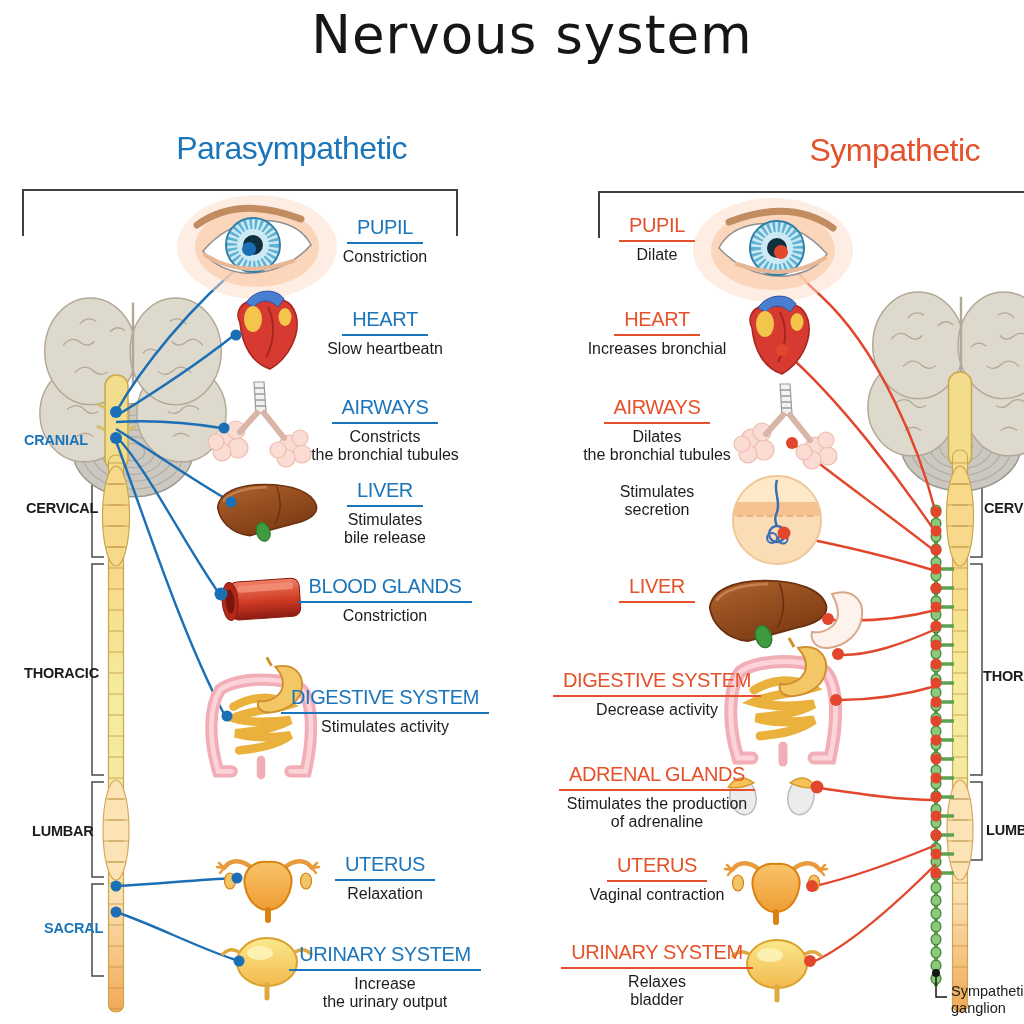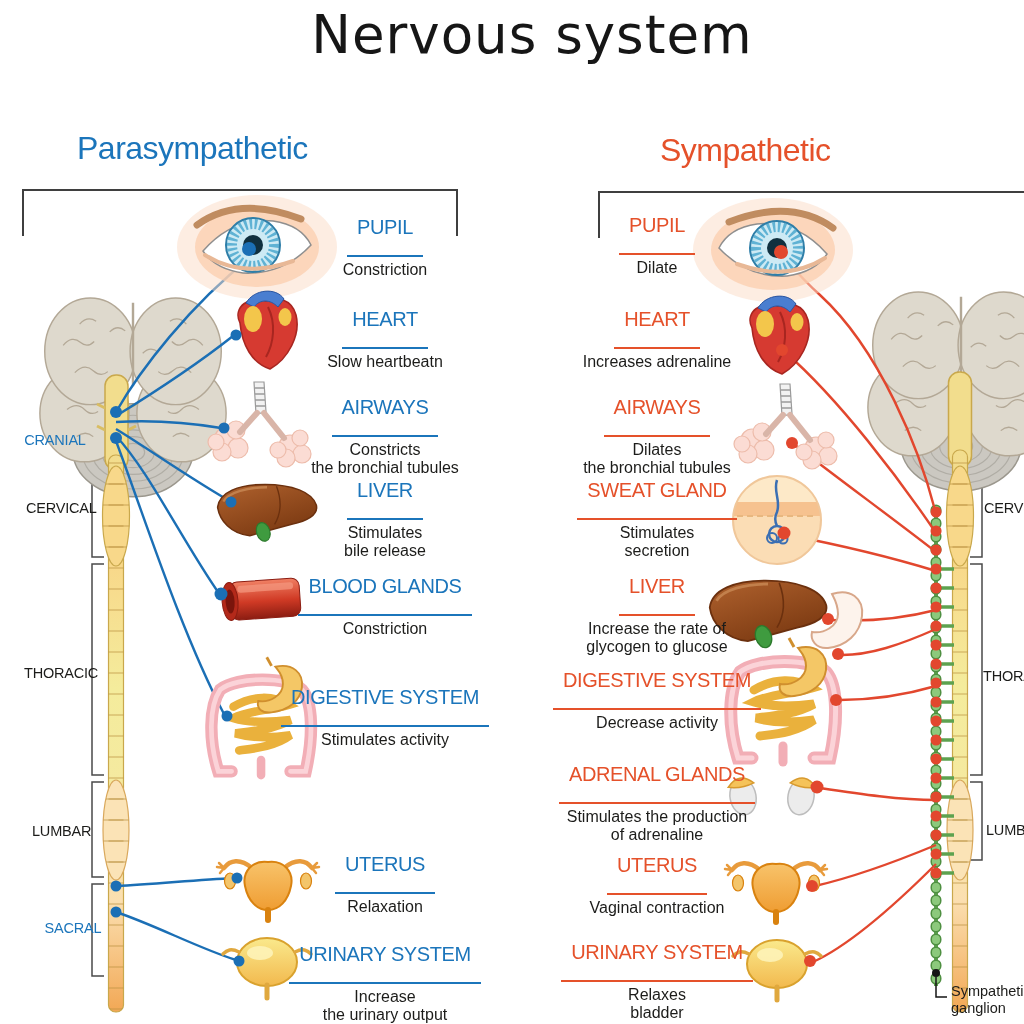--- a/index.html
+++ b/index.html
@@ -7,36 +7,36 @@
   .stage {
     position:relative; width:1024px; height:1024px; overflow:hidden;
     background:#fff; font-family:"Liberation Sans", sans-serif; color:#1c1c1a;margin-left:20px;
   }
   .art { position:absolute; left:0; top:0; width:1024px; height:1024px; }
   .page-title {
     position:absolute; left:0; top:4px; width:100%; text-align:center;
     font-size:53px; letter-spacing:1px; color:#161616;
     font-family:"DejaVu Sans", sans-serif;
   }
-  .col-heading { position:absolute; text-align:left; font-size:32px; letter-spacing:-0.5px; }
+  .col-heading { position:absolute; text-align:right; font-size:32px; letter-spacing:-0.5px; }
   .heading-para { color:var(--para); }
   .heading-sym  { color:var(--sym); }
   .entry { position:absolute; width:210px; text-align:center; }
   .entry-name {
-    display:inline-block; padding:0 10px 16px; font-size:20px; letter-spacing:-0.4px;
+    display:inline-block; padding:0 10px 3px; font-size:20px; letter-spacing:-0.4px;
     border-bottom:2px solid;
   }
   .col-para .entry-name { color:var(--para); border-color:var(--para); }
   .col-sym  .entry-name { color:var(--sym);  border-color:var(--sym); }
   .entry-effect {
     margin-top:4px; font-size:16px; line-height:1.13; color:#1c1c1a;
     white-space:pre-line;
   }
   .spine-label {
-    position:absolute; font-size:14.5px; letter-spacing:-0.2px; text-align:center; color:#1c1c1a;
+    position:absolute; font-size:14.5px; letter-spacing:-0.2px; text-align:center; color:#1c1c1a;font-weight:bold;
   }
   .spine-label.accented { color:var(--para); }
   .ganglion-note {
     position:absolute; left:931px; top:983px; width:92px; font-size:14.5px;
     line-height:1.15; white-space:pre-line; color:#1c1c1a;
   }
 </style>
 </head>
 <body>
 
@@ -385,36 +385,33 @@
   <div class="entry-effect">Increase
 the urinary output</div>
 </div>
 
 <div class="entry col-sym" style="left:532px; top:214px">
   <div class="entry-name">PUPIL</div>
   <div class="entry-effect">Dilate</div>
 </div>
 <div class="entry col-sym" style="left:532px; top:308px">
   <div class="entry-name">HEART</div>
-  <div class="entry-effect">Increases adrenaline</div>
+  <div class="entry-effect">Increases bronchial</div>
 </div>
 <div class="entry col-sym" style="left:532px; top:396px">
   <div class="entry-name">AIRWAYS</div>
   <div class="entry-effect">Dilates
 the bronchial tubules</div>
 </div>
 <div class="entry col-sym" style="left:532px; top:479px">
-  <div class="entry-name">SWEAT GLAND</div>
   <div class="entry-effect">Stimulates
 secretion</div>
 </div>
 <div class="entry col-sym" style="left:532px; top:575px">
   <div class="entry-name">LIVER</div>
-  <div class="entry-effect">Increase the rate of
-glycogen to glucose</div>
 </div>
 <div class="entry col-sym" style="left:532px; top:669px">
   <div class="entry-name">DIGESTIVE SYSTEM</div>
   <div class="entry-effect">Decrease activity</div>
 </div>
 <div class="entry col-sym" style="left:532px; top:763px">
   <div class="entry-name">ADRENAL GLANDS</div>
   <div class="entry-effect">Stimulates the production
 of adrenaline</div>
 </div>

